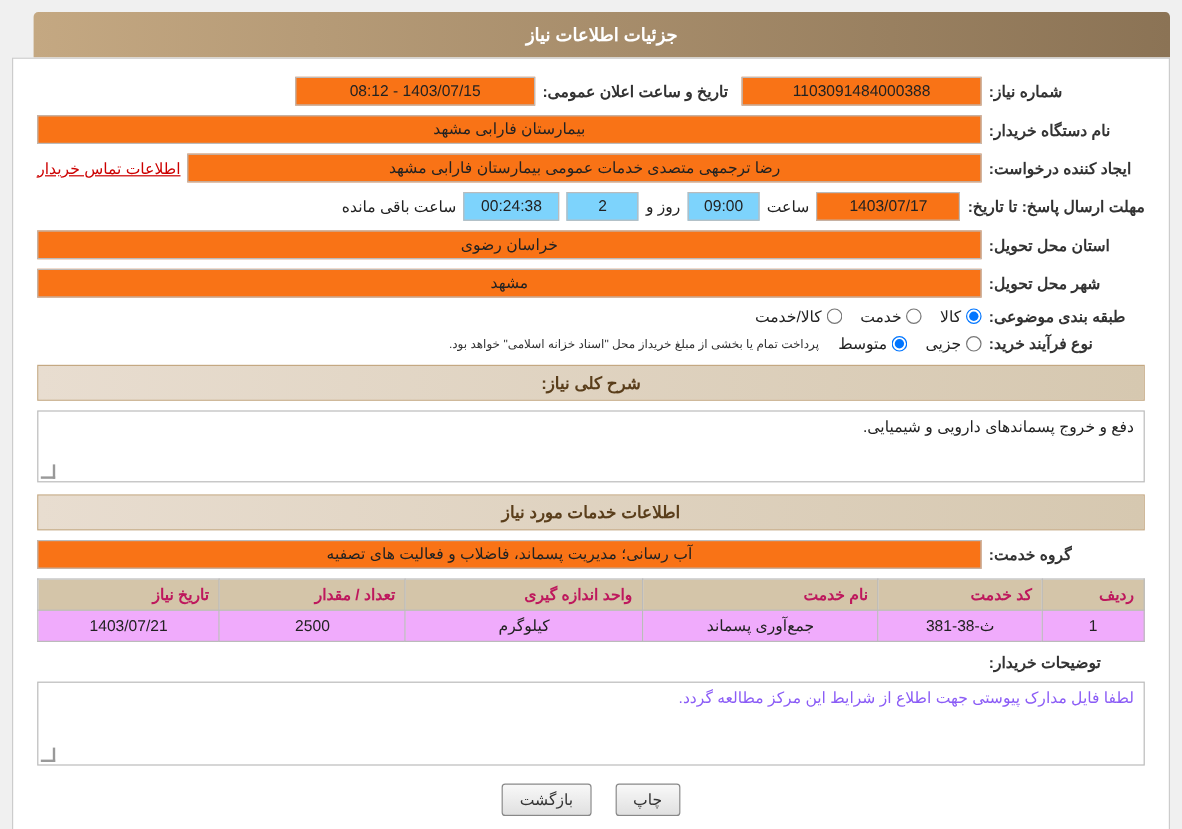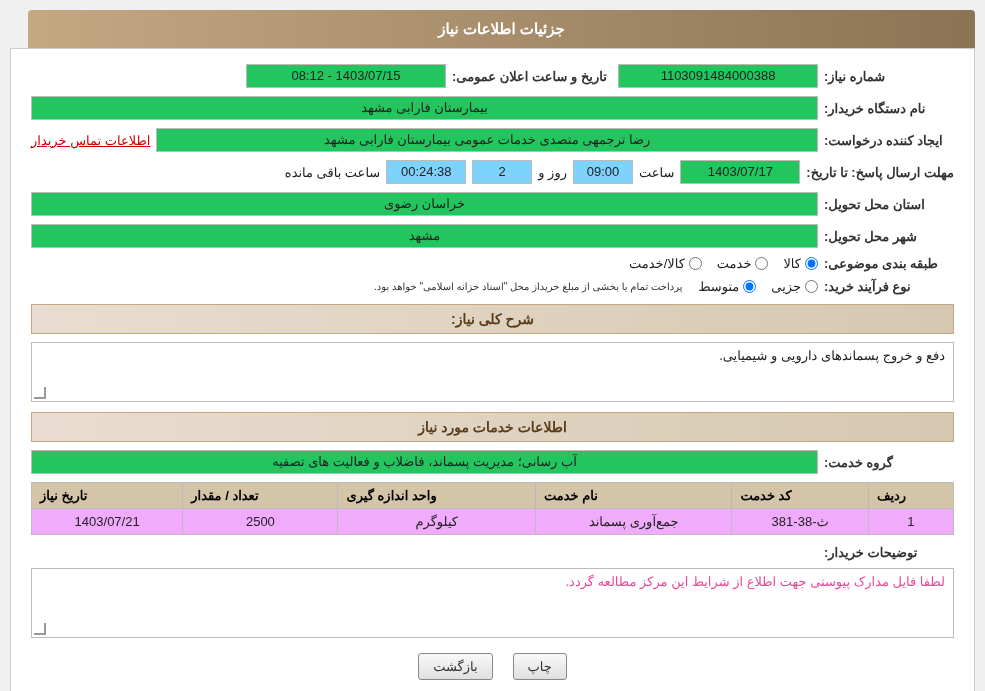--- a/index.html
+++ b/index.html
@@ -40,21 +40,21 @@
     }
     .label-cell {
       color: #333;
       font-weight: bold;
       white-space: nowrap;
       min-width: 130px;
       text-align: left;
     }
     .value-box {
       border: 1px solid #bbb;
-      background: #22c55e;
+      background: #f97316;
       padding: 3px 8px;
       min-height: 24px;
       min-width: 100px;
       text-align: center;
     }
     .value-box.wide { min-width: 200px; }
     .value-box.full { flex: 1; }
     .link-text {
       color: #c00;
       cursor: pointer;
@@ -99,23 +99,23 @@
     }
     table.data-table {
       width: 100%;
       border-collapse: collapse;
       margin-top: 8px;
     }
     table.data-table th {
       background: #d4c5a9;
       border: 1px solid #bbb;
       padding: 5px 8px;
-      text-align: left;
+      text-align: right;
       font-weight: bold;
-      color: #000000;
+      color: #be185d;
     }
     table.data-table td {
       border: 1px solid #bbb;
       padding: 5px 8px;
       text-align: center;
       background: #f0abfc;
     }
     .service-group-row {
       display: flex;
       align-items: center;
@@ -283,21 +283,21 @@
             <td>1403/07/21</td>
           </tr>
         </tbody>
     </table>
 
     <div class="info-row" style="margin-top:10px;">
       <span class="label-cell">توضیحات خریدار:</span>
     </div>
     <div class="relative-container">
       <div class="textarea-box" style="min-height:70px;">
-        <span style="color:#ec4899;">لطفا فایل مدارک پیوستی جهت اطلاع از شرایط این مرکز مطالعه گردد.</span>
+        <span style="color:#8b5cf6;">لطفا فایل مدارک پیوستی جهت اطلاع از شرایط این مرکز مطالعه گردد.</span>
         <div class="textarea-corner"></div>
       </div>
     </div>
 
     <div class="buttons-row">
       <button class="btn btn-print">چاپ</button>
       <button class="btn btn-back">بازگشت</button>
     </div>
 
   </div>

